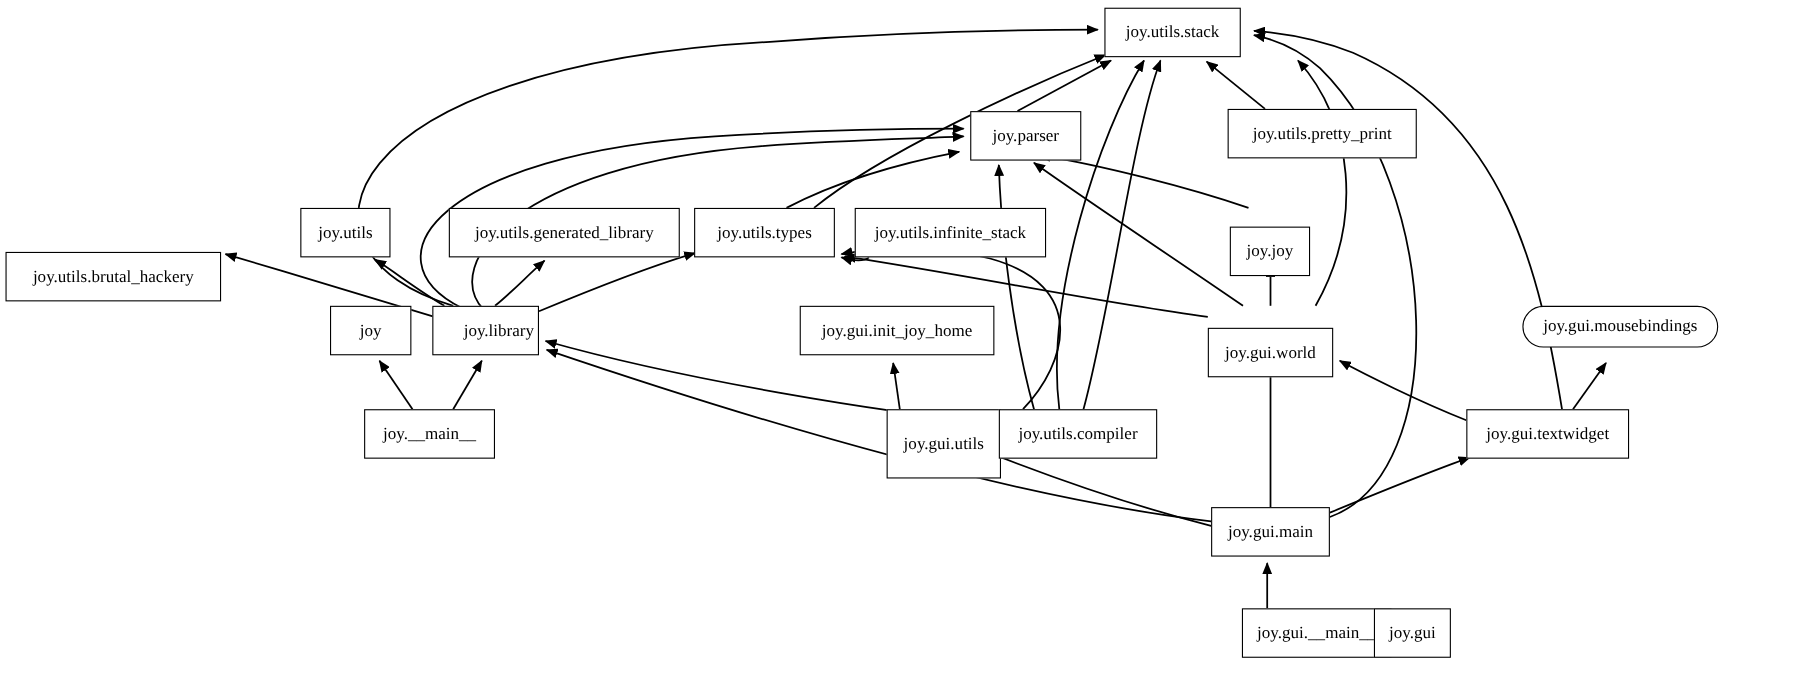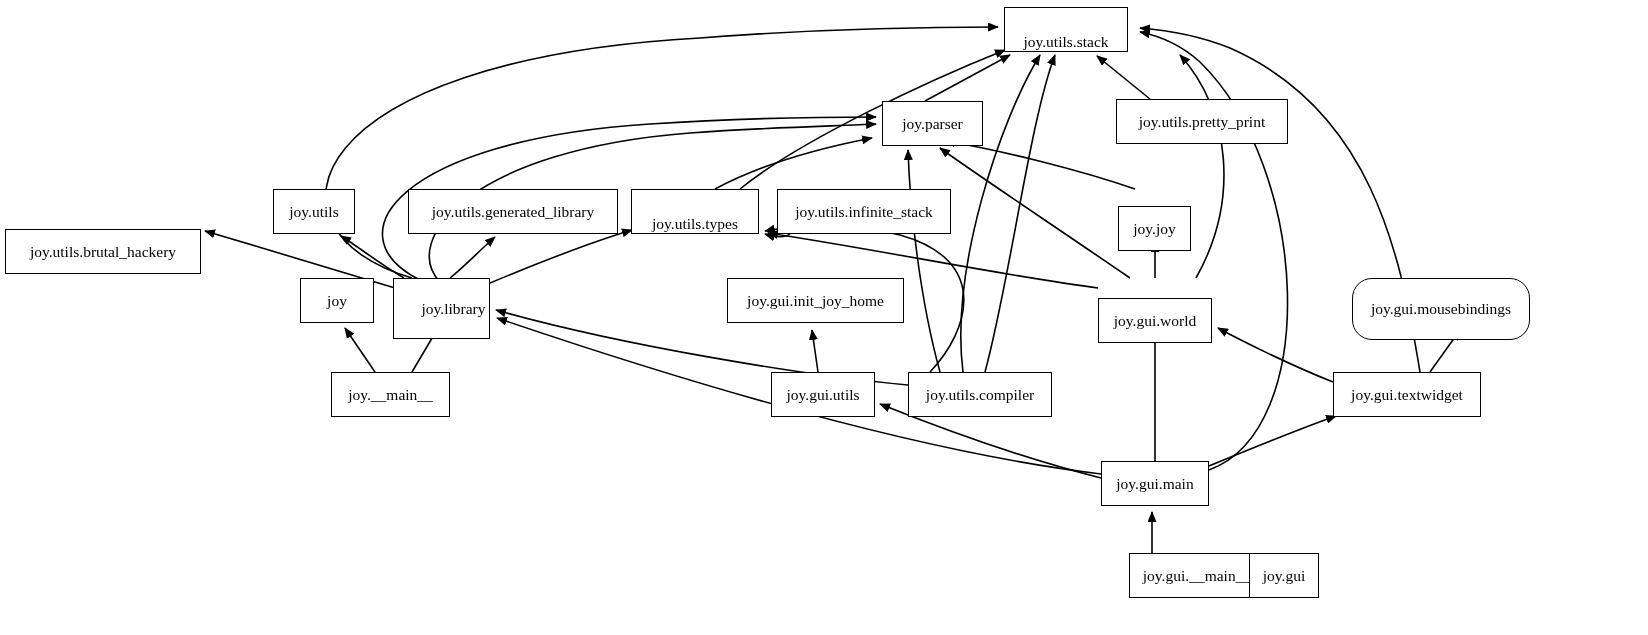--- a/index.html
+++ b/index.html
@@ -103,66 +103,66 @@
 
       <path d="M 1430,372 L 1460,330"></path>
 
       <path d="M 1152,553 L 1152,512"></path>
 
       <path d="M 1155,278 L 1155,242"></path>
 
     </g>
   </svg>
 
-  <div class="node" style="left:1004px;top:7px;width:124px;height:45px;align-items:flex-end;">
+  <div class="node" style="left:1004px;top:7px;width:124px;height:45px;">
     <span>joy.utils.stack</span>
   </div>
   <div class="node" style="left:882px;top:101px;width:101px;height:45px;">
     <span>joy.parser</span>
   </div>
   <div class="node" style="left:1104px;top:99px;width:172px;height:45px;margin-left:12px;">
     <span>joy.utils.pretty_print</span>
   </div>
   <div class="node" style="left:5px;top:189px;width:196px;height:45px;margin-top:40px;">
     <span>joy.utils.brutal_hackery</span>
   </div>
   <div class="node" style="left:273px;top:189px;width:82px;height:45px;">
     <span>joy.utils</span>
   </div>
   <div class="node" style="left:408px;top:189px;width:210px;height:45px;">
     <span>joy.utils.generated_library</span>
   </div>
-  <div class="node" style="left:631px;top:189px;width:128px;height:45px;align-items:flex-end;">
+  <div class="node" style="left:631px;top:189px;width:128px;height:45px;">
     <span>joy.utils.types</span>
   </div>
   <div class="node" style="left:777px;top:189px;width:174px;height:45px;">
     <span>joy.utils.infinite_stack</span>
   </div>
   <div class="node" style="left:1118px;top:189px;width:73px;height:45px;margin-top:17px;">
     <span>joy.joy</span>
   </div>
   <div class="node" style="left:300px;top:278px;width:74px;height:45px;">
     <span>joy</span>
   </div>
-  <div class="node" style="left:393px;top:278px;width:97px;height:61px;padding-left:24px;">
+  <div class="node" style="left:393px;top:278px;width:97px;height:45px;padding-left:24px;">
     <span>joy.library</span>
   </div>
   <div class="node" style="left:727px;top:278px;width:177px;height:45px;">
     <span>joy.gui.init_joy_home</span>
   </div>
   <div class="node" style="left:1098px;top:278px;width:114px;height:45px;margin-top:20px;">
     <span>joy.gui.world</span>
   </div>
-  <div class="node" style="left:1352px;top:278px;width:178px;height:62px;border-radius:20px;">
+  <div class="node" style="left:1384px;top:278px;width:178px;height:38px;border-radius:20px;">
     <span>joy.gui.mousebindings</span>
   </div>
   <div class="node" style="left:331px;top:372px;width:119px;height:45px;">
     <span>joy.__main__</span>
   </div>
-  <div class="node" style="left:771px;top:372px;width:104px;height:45px;">
+  <div class="node" style="left:806px;top:372px;width:104px;height:63px;">
     <span>joy.gui.utils</span>
   </div>
   <div class="node" style="left:908px;top:372px;width:144px;height:45px;">
     <span>joy.utils.compiler</span>
   </div>
   <div class="node" style="left:1333px;top:372px;width:148px;height:45px;">
     <span>joy.gui.textwidget</span>
   </div>
   <div class="node" style="left:1101px;top:461px;width:108px;height:45px;">
     <span>joy.gui.main</span>

